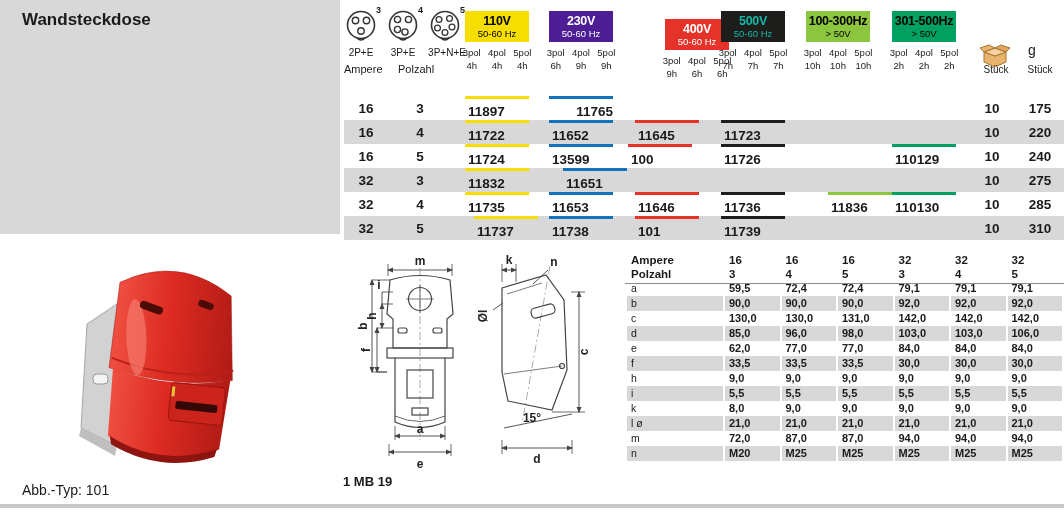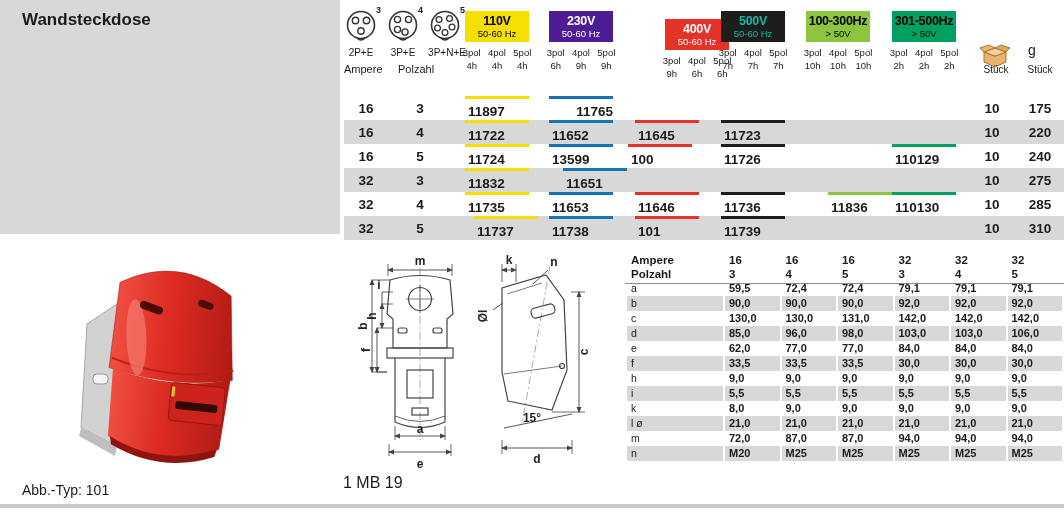--- a/index.html
+++ b/index.html
@@ -39,21 +39,21 @@
   #dimtbl{position:absolute;left:625px;top:253px;width:439px;}
   #dimtbl table{border-collapse:separate;border-spacing:2px 0;width:100%;table-layout:fixed;}
   #dimtbl th{font-size:11.5px;font-weight:bold;text-align:left;padding:0 0 0 4px;height:14px;line-height:14px;white-space:nowrap;overflow:hidden;}
   #dimtbl td{font-size:11px;text-align:left;padding:0 0 0 4px;height:15px;line-height:15px;white-space:nowrap;overflow:hidden;}
   #dimtbl td.val{font-weight:bold;}
   #dimtbl td.lbl{font-size:10.5px;}
   #dimtbl tbody tr:nth-child(even) td{background:#d8d8d8;}
   .hdr-line{position:absolute;left:0;top:30px;width:439px;height:1px;background:#8c8c8c;}
   
   .fig-caption{position:absolute;left:22px;top:482px;font-size:14px;}
-  .draw-caption{position:absolute;left:343px;top:474px;font-size:16px;}
+  .draw-caption{position:absolute;left:343px;top:474px;font-size:13px;font-weight:bold;}
   .bottom-rule{position:absolute;left:0;top:504px;width:1064px;height:4px;background:#c9c9c9;}
   svg text{font-family:"Liberation Sans",sans-serif;}
   .dimlbl{font-size:12px;font-weight:bold;fill:#222;}
 </style>
 </head>
 <body>
 
 <div class="page">
 
   <div class="info-block">

